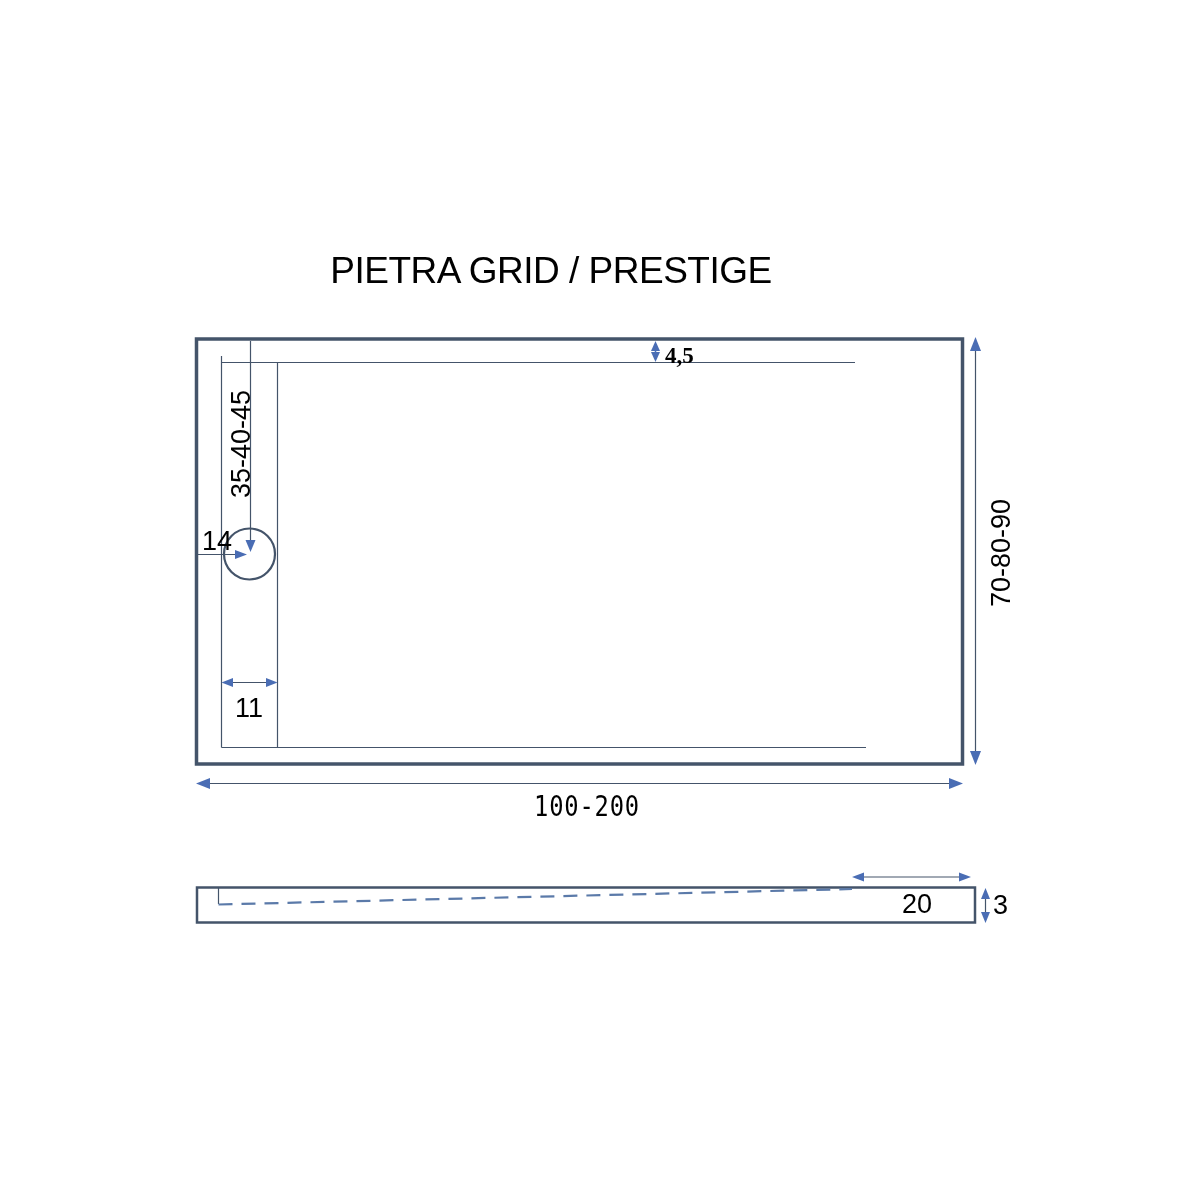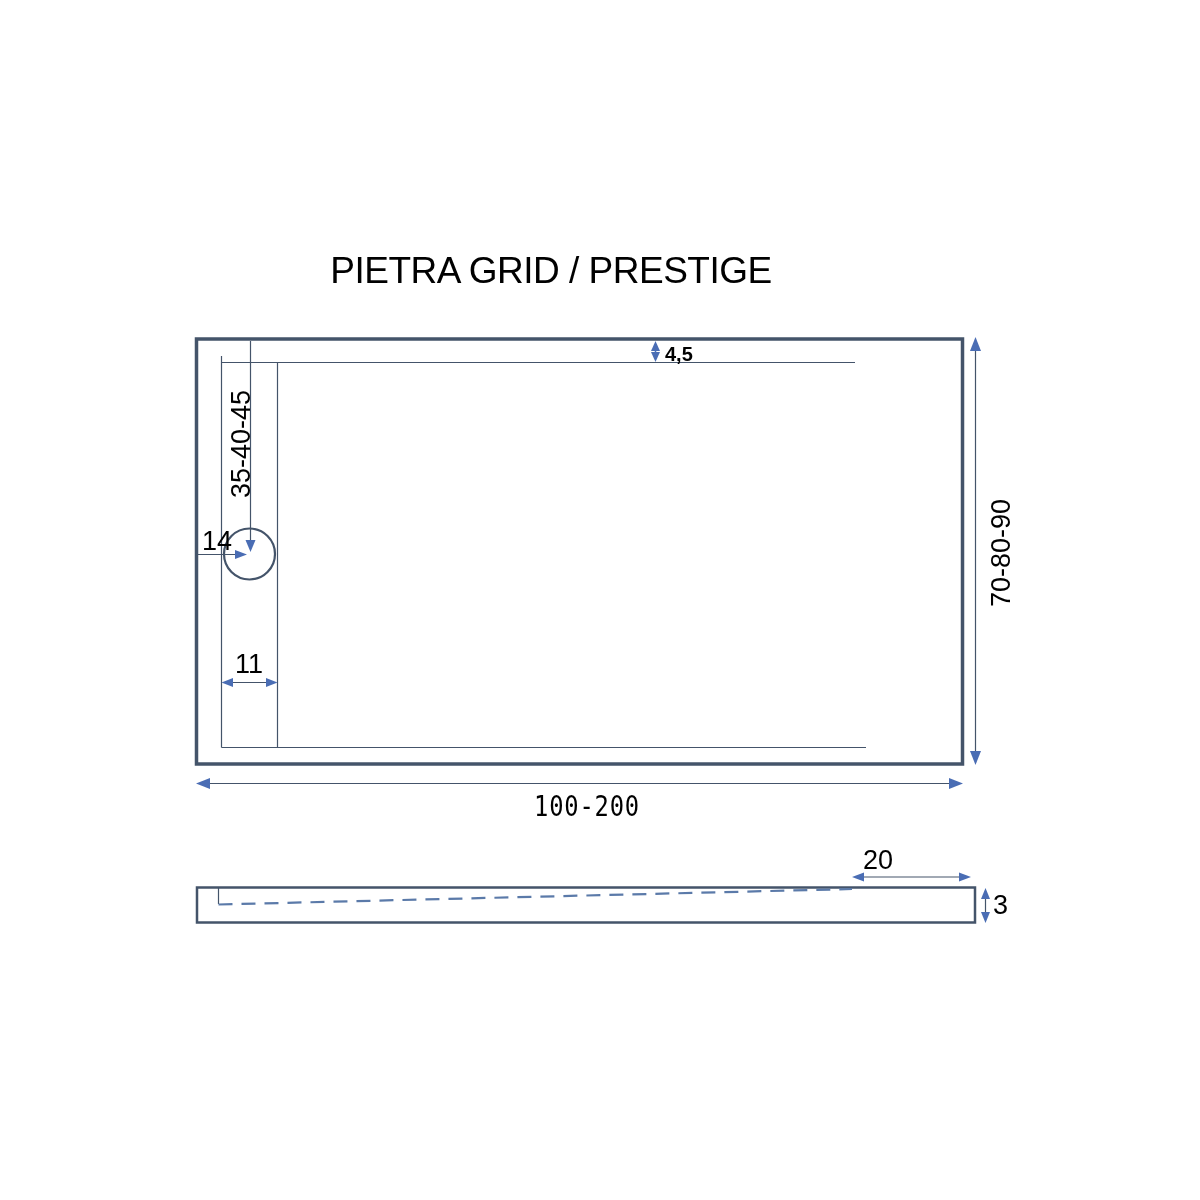--- a/index.html
+++ b/index.html
@@ -32,28 +32,30 @@
     top: 252px;
     width: 502px;
     text-align: center;
     font-size: 37px;
     letter-spacing: -0.5px;
   }
   .dim {
     font-size: 27px;
   }
   .dim-bold {
-    font-size: 20px;
+    font-size: 23px;
     font-weight: bold;
+    font-family: Liberation Serif, serif;
   }
   .rot {
     transform: translate(-50%, -50%) rotate(-90deg);
   }
   .ctr {
     transform: translateX(-50%);
+    margin-top: 44px;
   }
   .tech-num {
     font-family: "DejaVu Sans Mono", monospace;
     font-size: 29px;
     letter-spacing: 1px;
     transform: translateX(-50%) scaleX(0.82);
   }
 </style>
 </head>
 <body>
@@ -131,17 +133,17 @@
   <div class="lbl dim rot" style="left:241px; top:444px;">35-40-45</div>
 
   <div class="lbl dim" style="left:202px; top:528px;">14</div>
 
   <div class="lbl dim ctr" style="left:249px; top:651px;">11</div>
 
   <div class="lbl dim rot" style="left:1001px; top:553px;">70-80-90</div>
 
   <div class="lbl tech-num" style="left:587px; top:792px;">100-200</div>
 
-  <div class="lbl dim ctr" style="left:878px; top:847px;">20</div>
+  <div class="lbl dim ctr" style="left:917px; top:847px;">20</div>
 
   <div class="lbl dim" style="left:993px; top:892px;">3</div>
 
 </div>
 
 </body></html>

